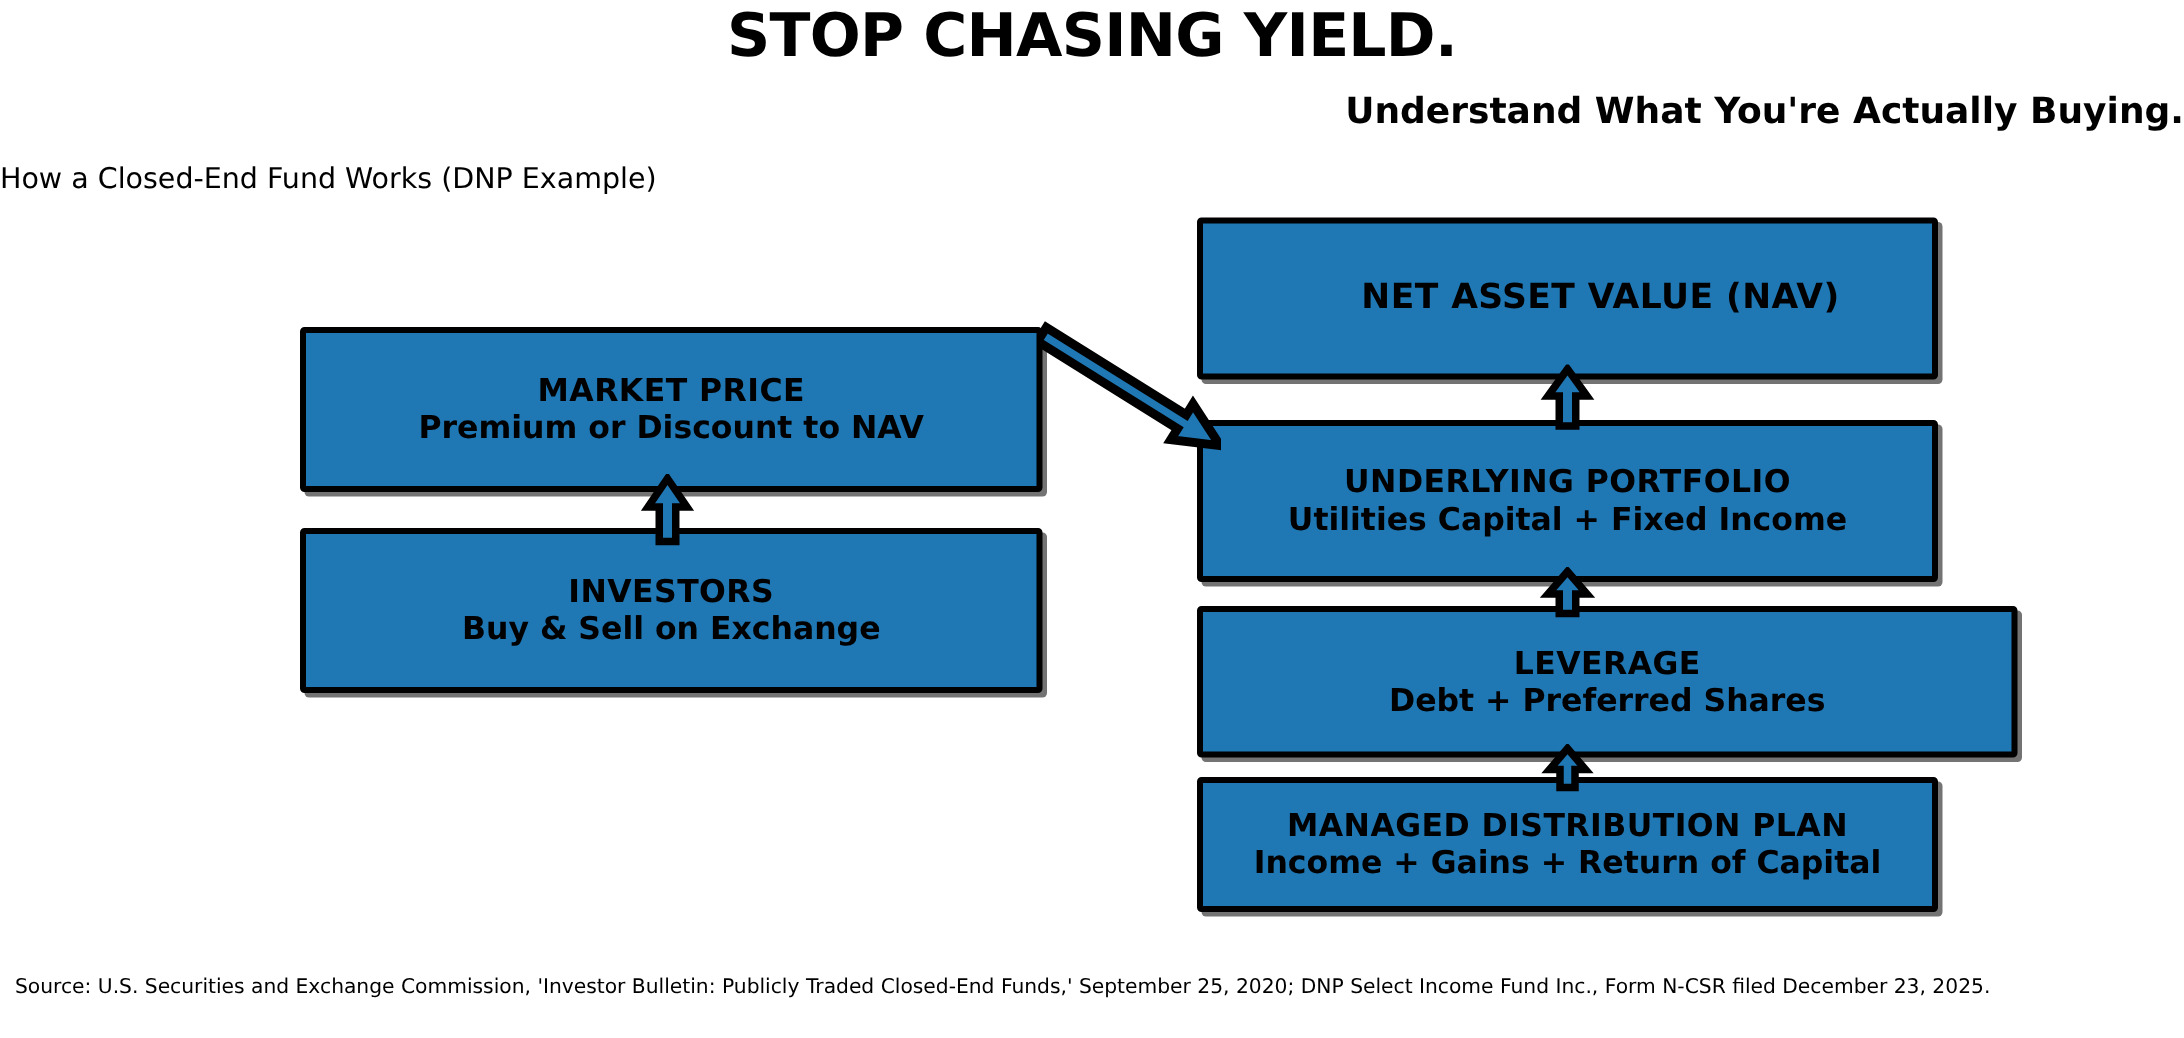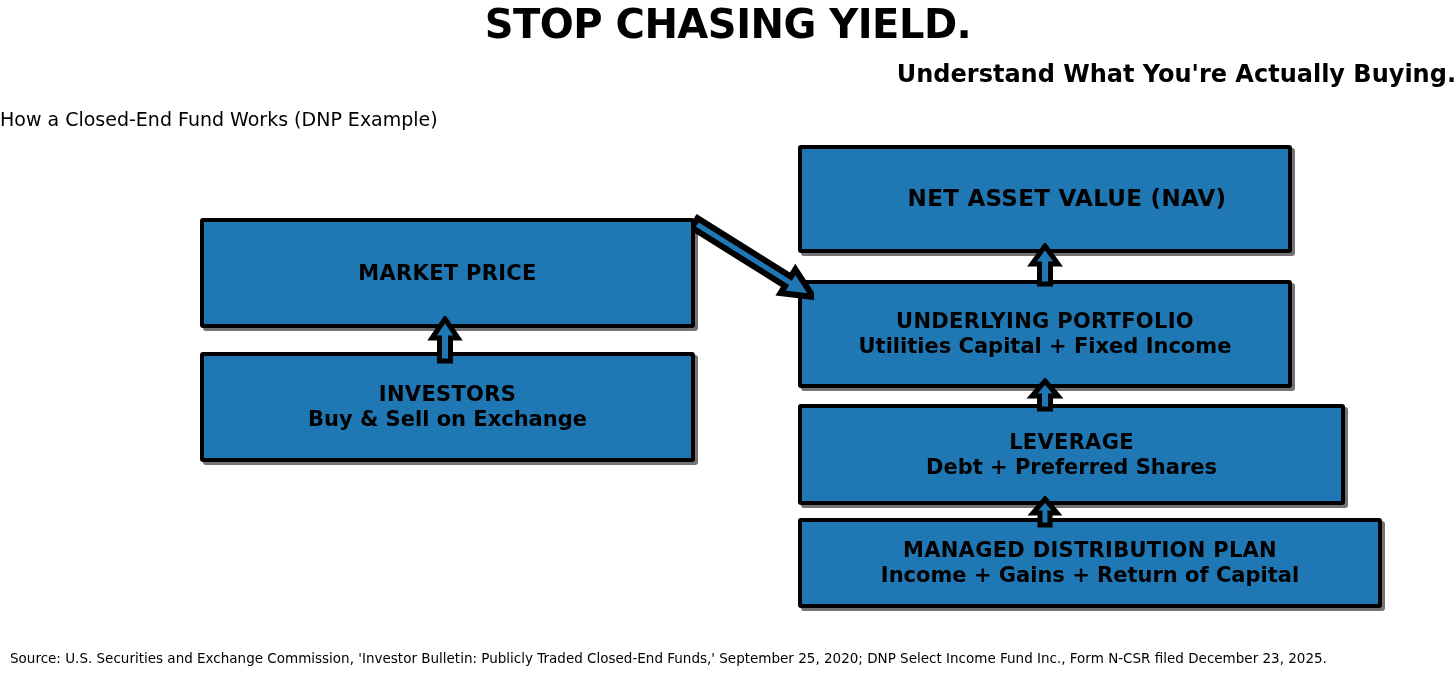--- a/index.html
+++ b/index.html
@@ -83,21 +83,21 @@
   }
 
   
   #box-market-price { left: 200px; top: 218px; width: 495px; height: 110px; }
   #box-investors    { left: 200px; top: 352px; width: 495px; height: 110px; }
 
   
   #box-nav        { left: 798px; top: 145px; width: 494px; height: 108px; padding-left: 44px; }
   #box-portfolio  { left: 798px; top: 280px; width: 494px; height: 108px; }
   #box-leverage   { left: 798px; top: 404px; width: 547px; height: 101px; }
-  #box-mdp        { left: 798px; top: 518px; width: 584px; height: 90px; }
+  #box-mdp        { left: 798px; top: 518px; width: 494px; height: 90px; }
 
   
   .arrow-up {
     position: absolute;
     z-index: 3;
     pointer-events: none;
   }
   #arrow-investors-to-market { left: 425px;  top: 316px; }
   #arrow-portfolio-to-nav    { left: 1025px; top: 243px; }
   #arrow-leverage-to-portfolio { left: 1025px; top: 378px; }
@@ -128,20 +128,21 @@
 <body>
 
 <div class="title">STOP CHASING YIELD.</div>
 
 <div class="subtitle">Understand What You're Actually Buying.</div>
 
 <div class="caption">How a Closed-End Fund Works (DNP Example)</div>
 
 <div class="flow-box" id="box-market-price">
   <div class="line1">MARKET PRICE</div>
+  <div class="line2">Premium or Discount to NAV</div>
 </div>
 
 <div class="flow-box" id="box-investors">
   <div class="line1">INVESTORS</div>
   <div class="line2">Buy &amp; Sell on Exchange</div>
 </div>
 
 <div class="flow-box single" id="box-nav">
   <div class="line1">NET ASSET VALUE (NAV)</div>
 </div>

